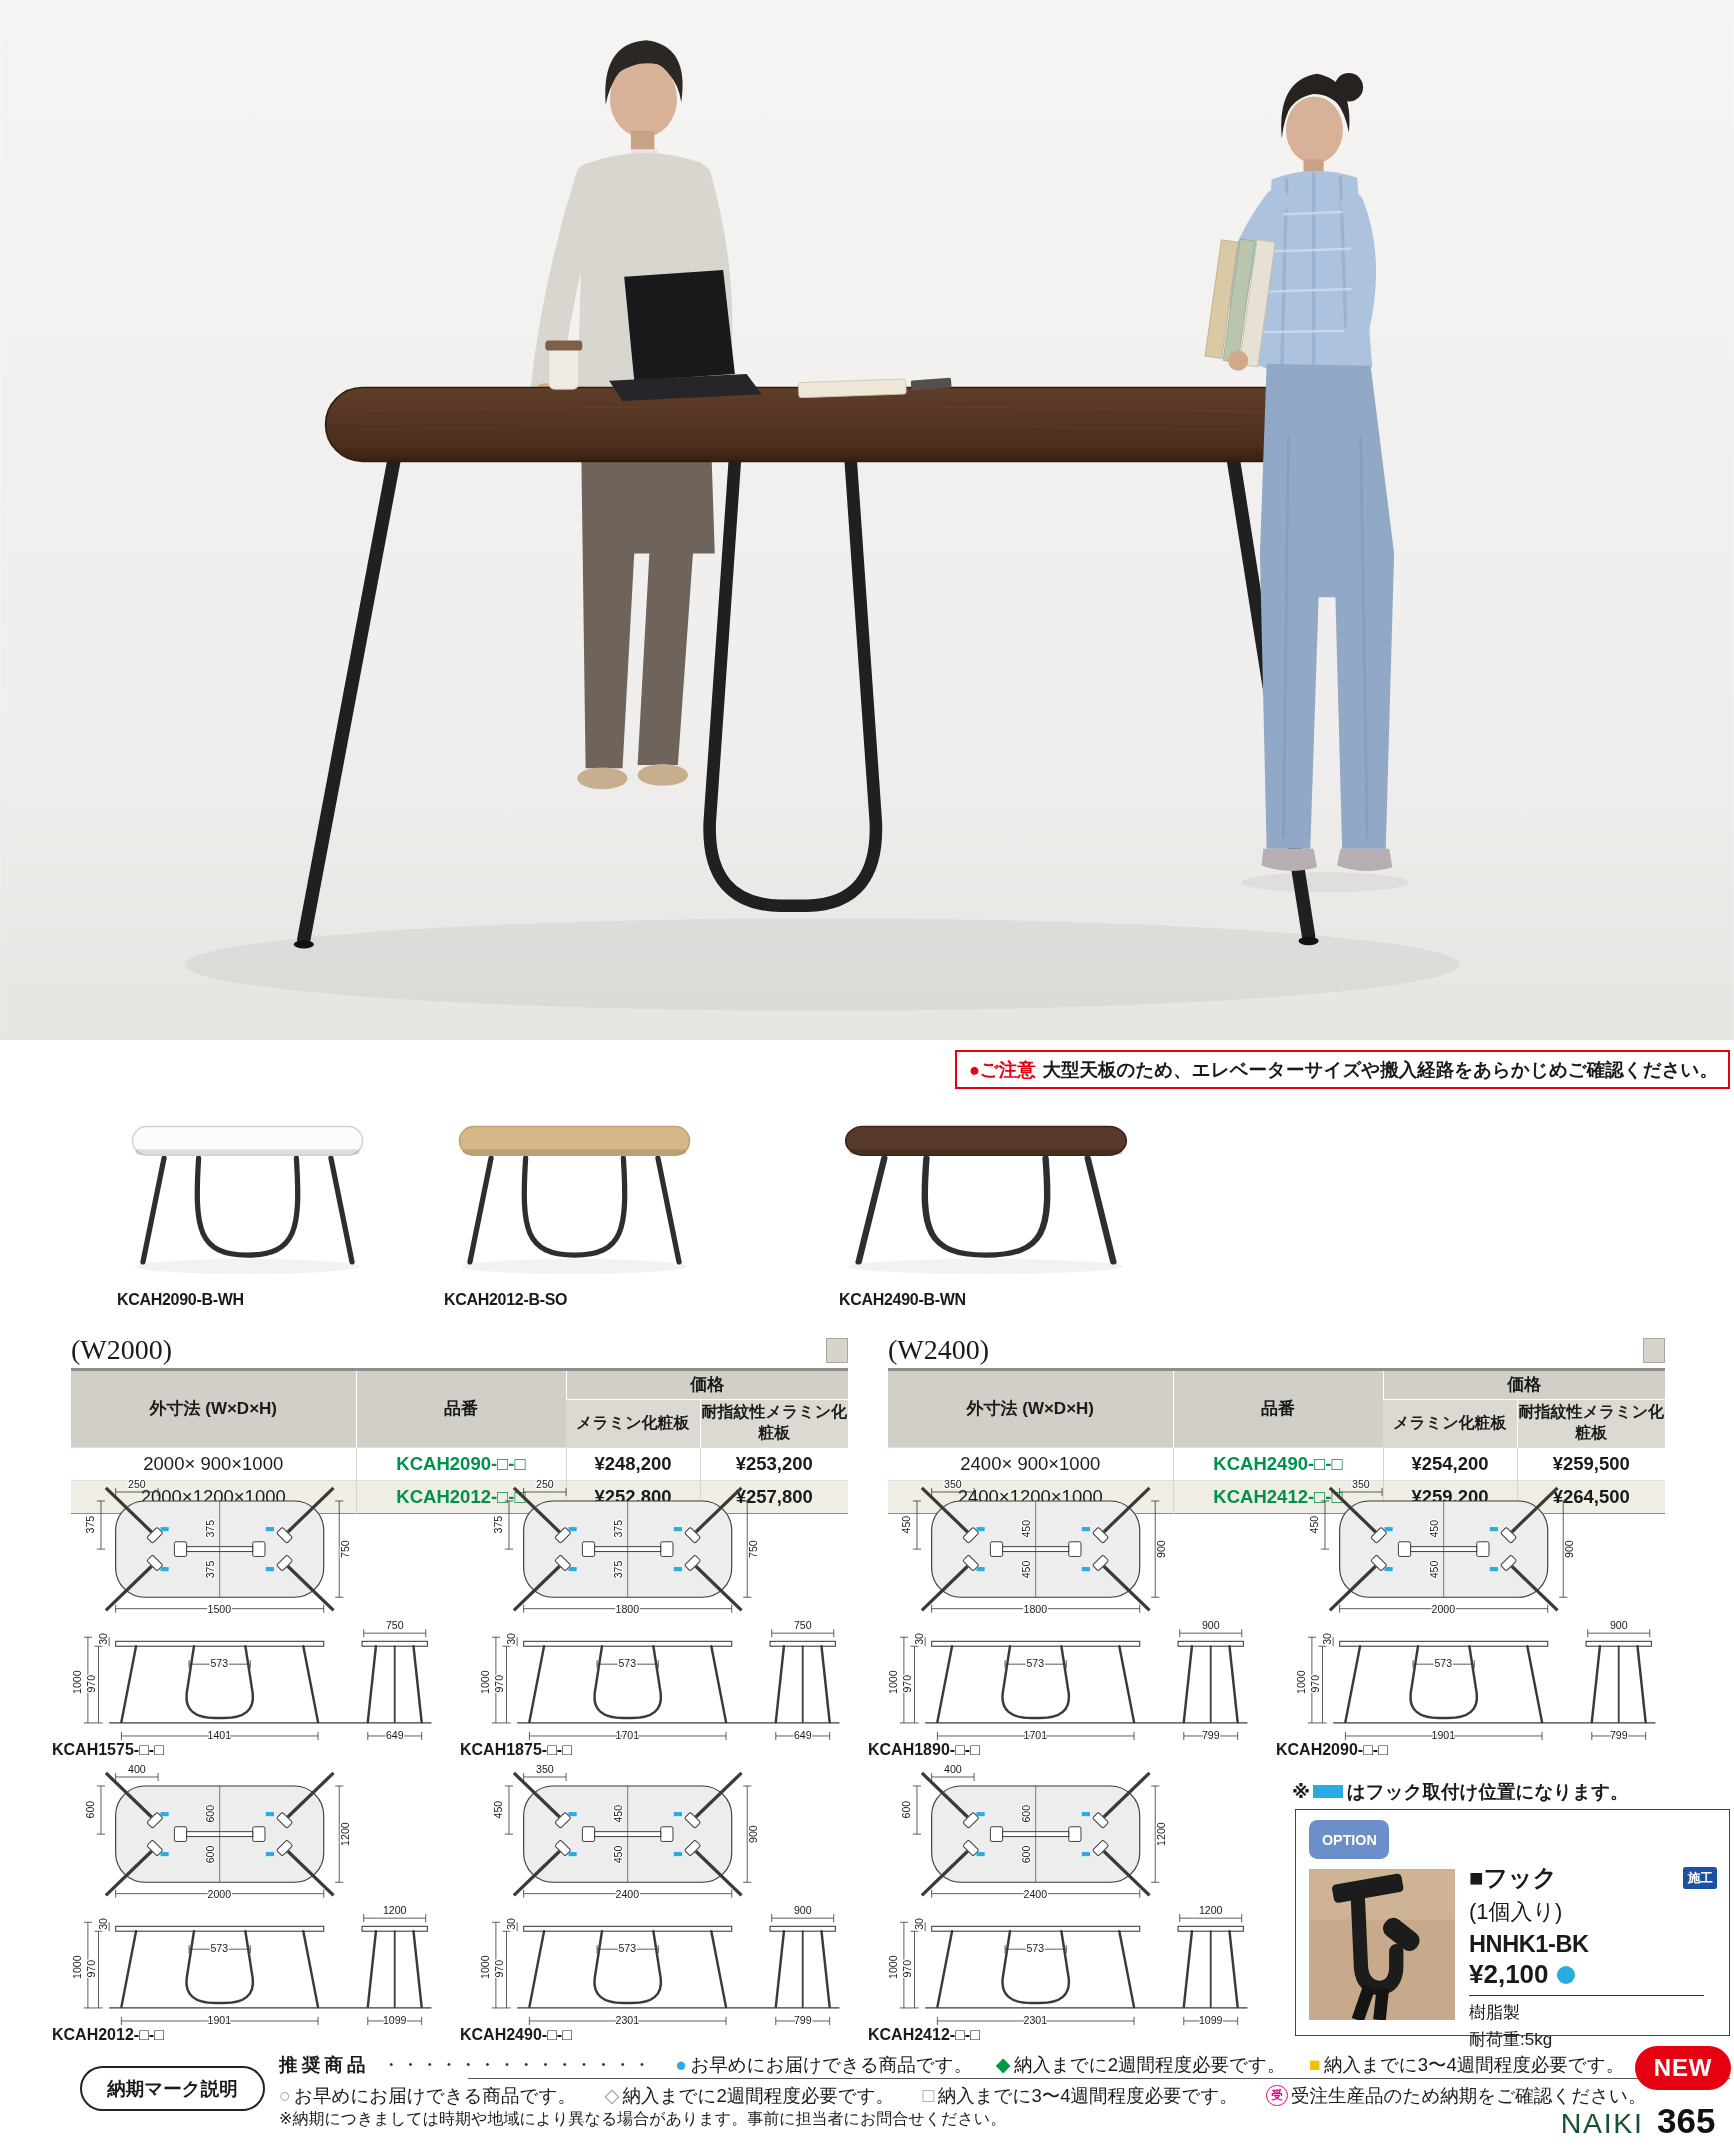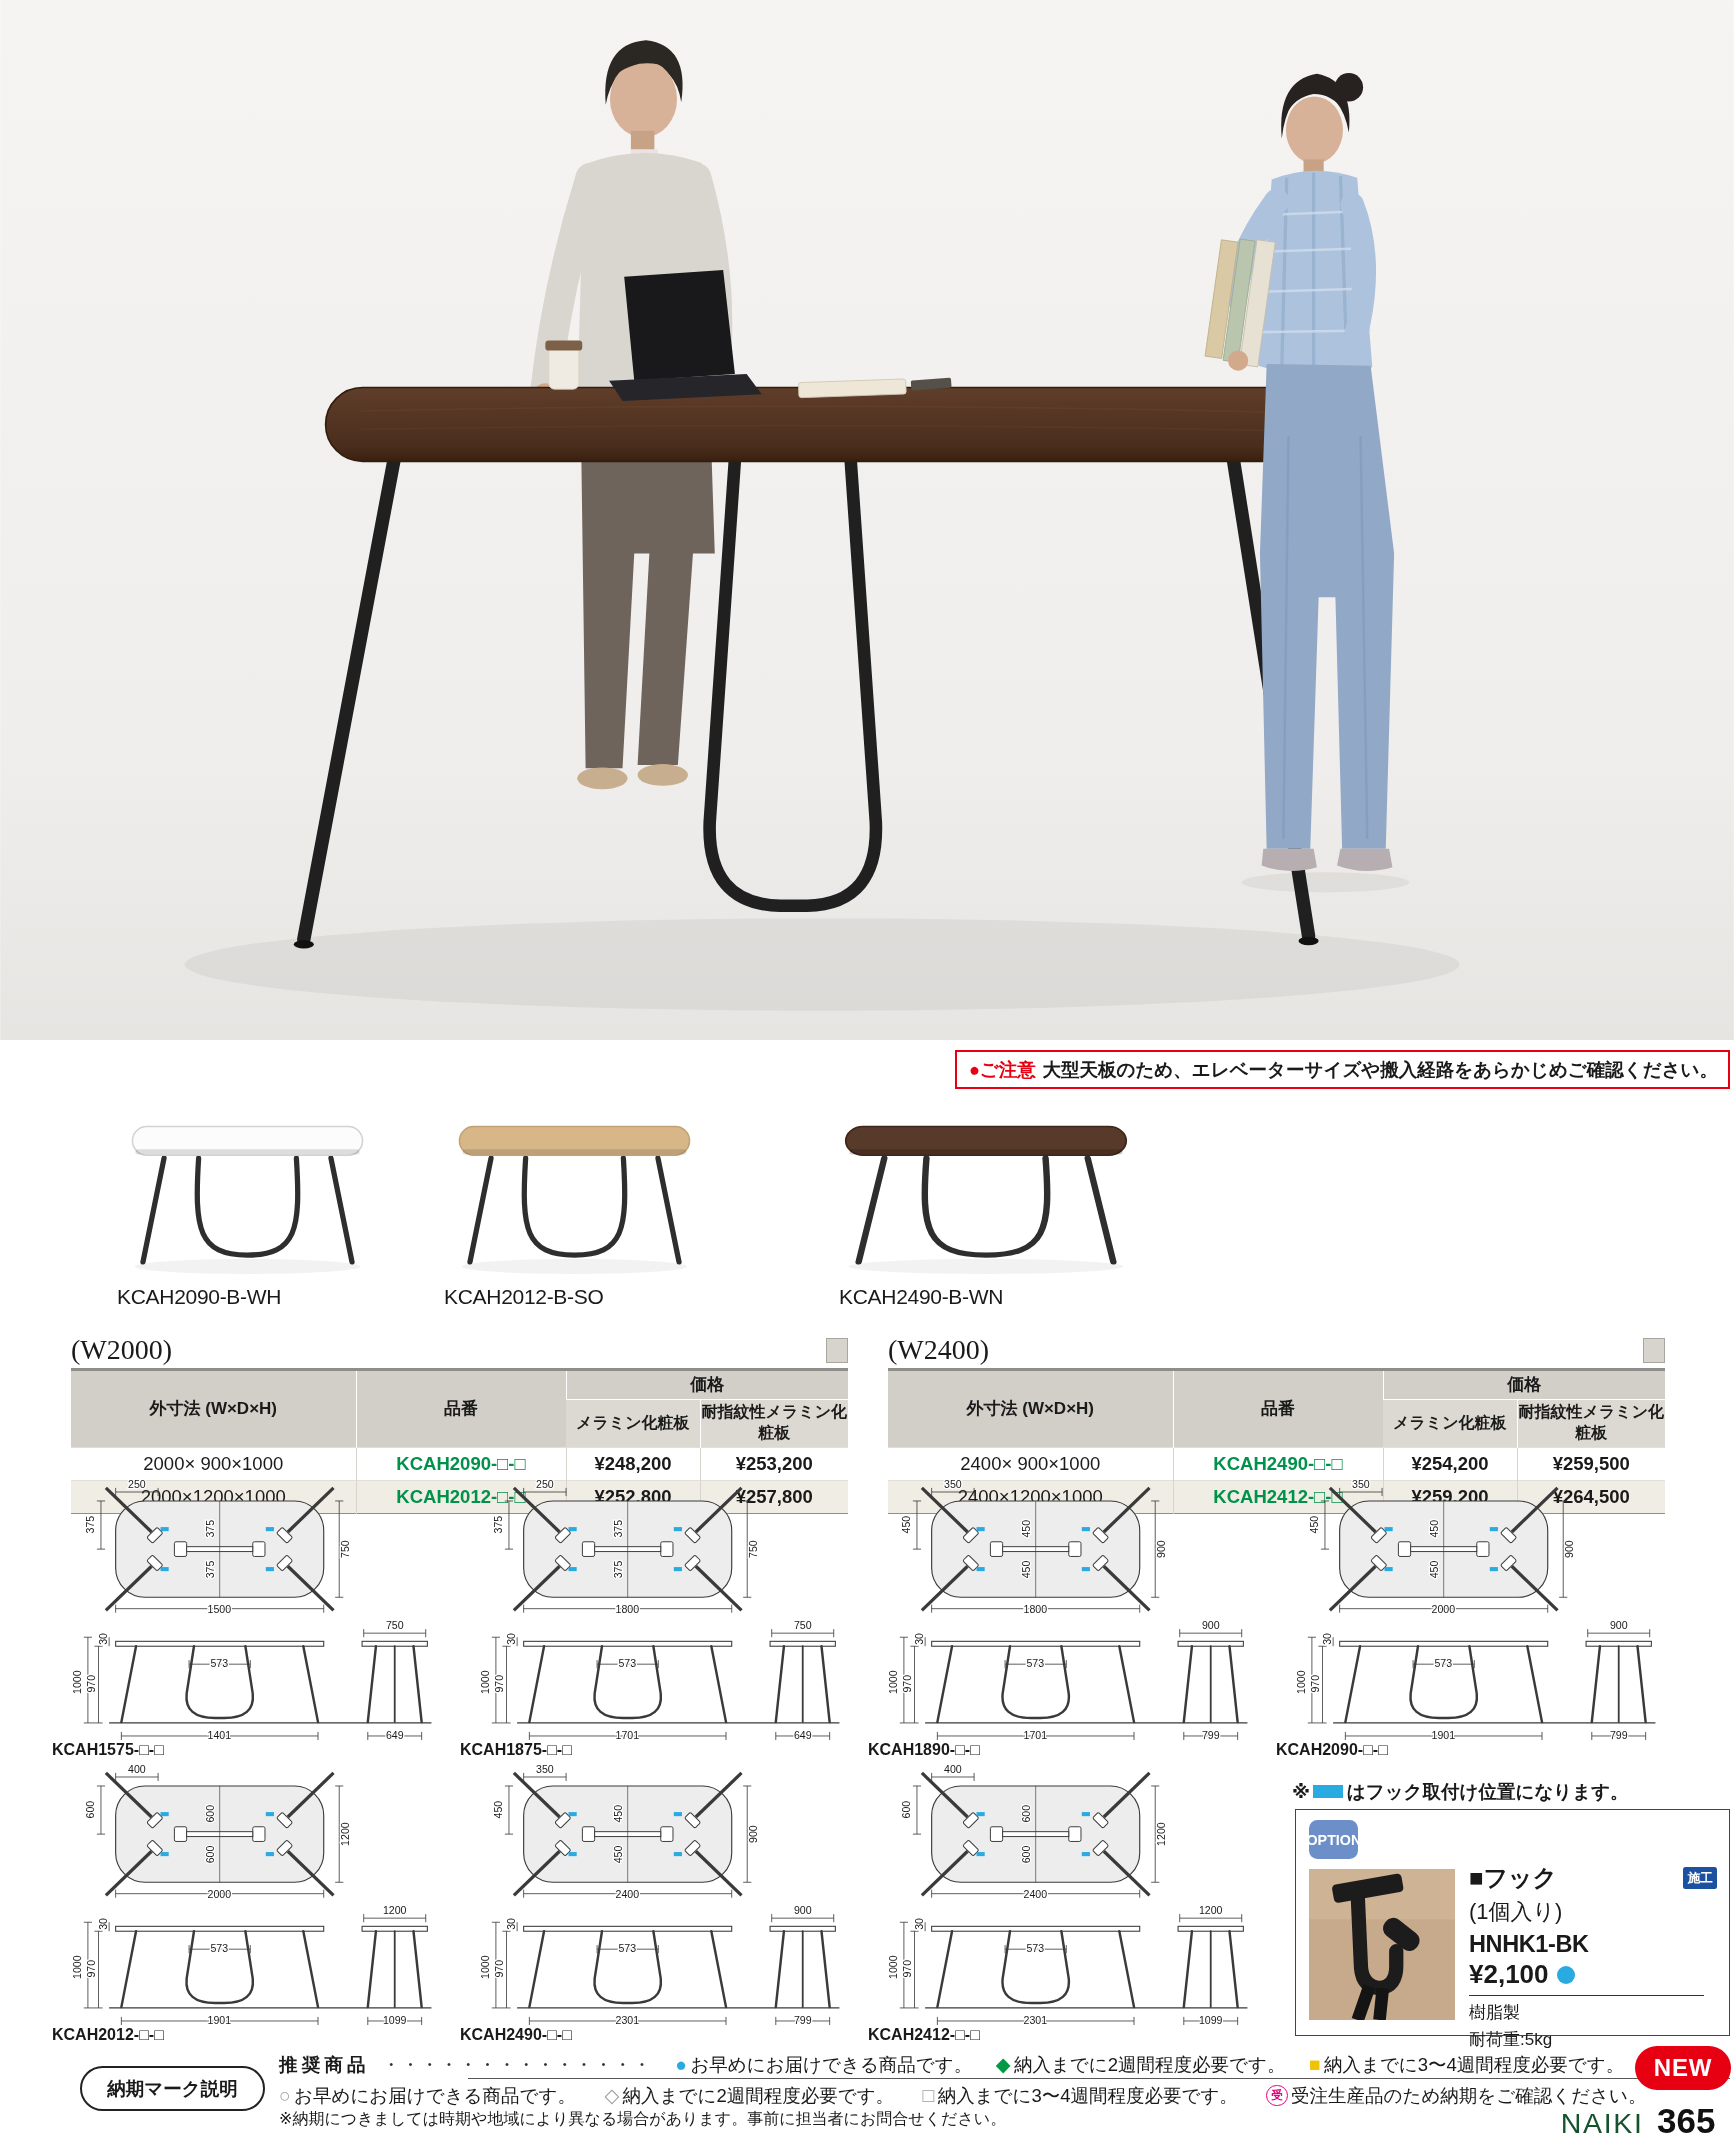--- a/index.html
+++ b/index.html
@@ -8,21 +8,21 @@
   
   .hero{position:absolute;left:0;top:0;display:block;}
   
   .notice{position:absolute;left:955px;top:1050px;width:775px;height:39px;border:2.5px solid #e60012;
           background:#fff;display:flex;align-items:center;gap:6.7px;padding:0 11.7px;box-sizing:border-box;
           font-size:18.5px;font-weight:600;white-space:nowrap;}
   .notice-label{color:#e60012;font-weight:800;}
   
   .product{position:absolute;height:214px;width:369px;}
   .product svg{display:block;}
-  .pcode{position:absolute;left:50px;bottom:0;font-size:21px;font-weight:400;letter-spacing:-0.3px;}
+  .pcode{position:absolute;left:50px;bottom:0;font-size:16px;font-weight:700;letter-spacing:-0.3px;}
   .p0{--top:#fcfcfc;--edge:#d2d2cf;--leg:#2e2e2e;}
   .p1{--top:#d7b788;--edge:#c2a273;--leg:#2e2e2e;}
   .p2{--top:#573a29;--edge:#40261a;--leg:#2e2e2e;}
   .p3{--top:#fbfbfa;--edge:#d6d3cc;--leg:#cfc8b4;}
   
   .ptable{position:absolute;width:777px;}
   .t0{left:71px;top:1336px;}
   .t1{left:888px;top:1336px;}
   .ptitle{display:flex;justify-content:space-between;align-items:center;font-size:28px;height:28.5px;margin-bottom:3.4px;font-family:Liberation Serif, serif;}
   .chk{width:20px;height:23.5px;background:#d7d4cd;border:0.8px solid #a9a6a0;}
@@ -39,21 +39,21 @@
             grid-template-columns:repeat(4,408px);grid-auto-rows:285px;}
   .diagram{position:relative;}
   .dlabel{font-weight:700;font-size:16px;margin-top:-3.4px;}
   .dim{font-size:13px;fill:#1a1a1a;font-weight:500;paint-order:stroke;stroke:#fff;stroke-width:3px;}
   
   .hook-note{position:absolute;left:1292px;top:1779px;display:flex;align-items:center;gap:3.4px;
              font-size:18.5px;font-weight:600;}
   .swatch{display:inline-block;width:30px;height:13.4px;background:#29abe2;}
   .option-box{position:absolute;left:1295px;top:1809px;width:435px;height:227px;border:1.7px solid #444;
               background:#fff;box-sizing:border-box;}
-  .opt-badge{position:absolute;left:13.4px;top:10px;width:49px;height:39px;background:#6c8fc9;color:#fff;
+  .opt-badge{position:absolute;left:13.4px;top:10px;width:80px;height:39px;background:#6c8fc9;color:#fff;
              border-radius:8.4px;display:flex;align-items:center;justify-content:center;font-weight:700;font-size:14.3px;}
   .opt-photo{position:absolute;left:13.4px;top:59px;width:146px;height:151px;}
   .opt-text{position:absolute;left:173px;top:52px;width:248px;}
   .opt-name{font-size:24px;font-weight:800;display:flex;align-items:center;gap:6.7px;justify-content:space-between;}
   .opt-tag{background:#1c50a1;color:#fff;font-size:12.6px;font-weight:700;padding:2.5px 4.2px;border-radius:2.5px;}
   .opt-qty{font-size:22px;margin-top:3.4px;}
   .opt-code{font-size:23.5px;font-weight:800;margin-top:3.4px;letter-spacing:-0.4px;}
   .opt-price-row{display:flex;align-items:center;gap:8.4px;border-bottom:1.7px solid #333;
                  padding-bottom:5px;margin-top:1.7px;width:235px;}
   .opt-price{font-size:26px;font-weight:800;}

